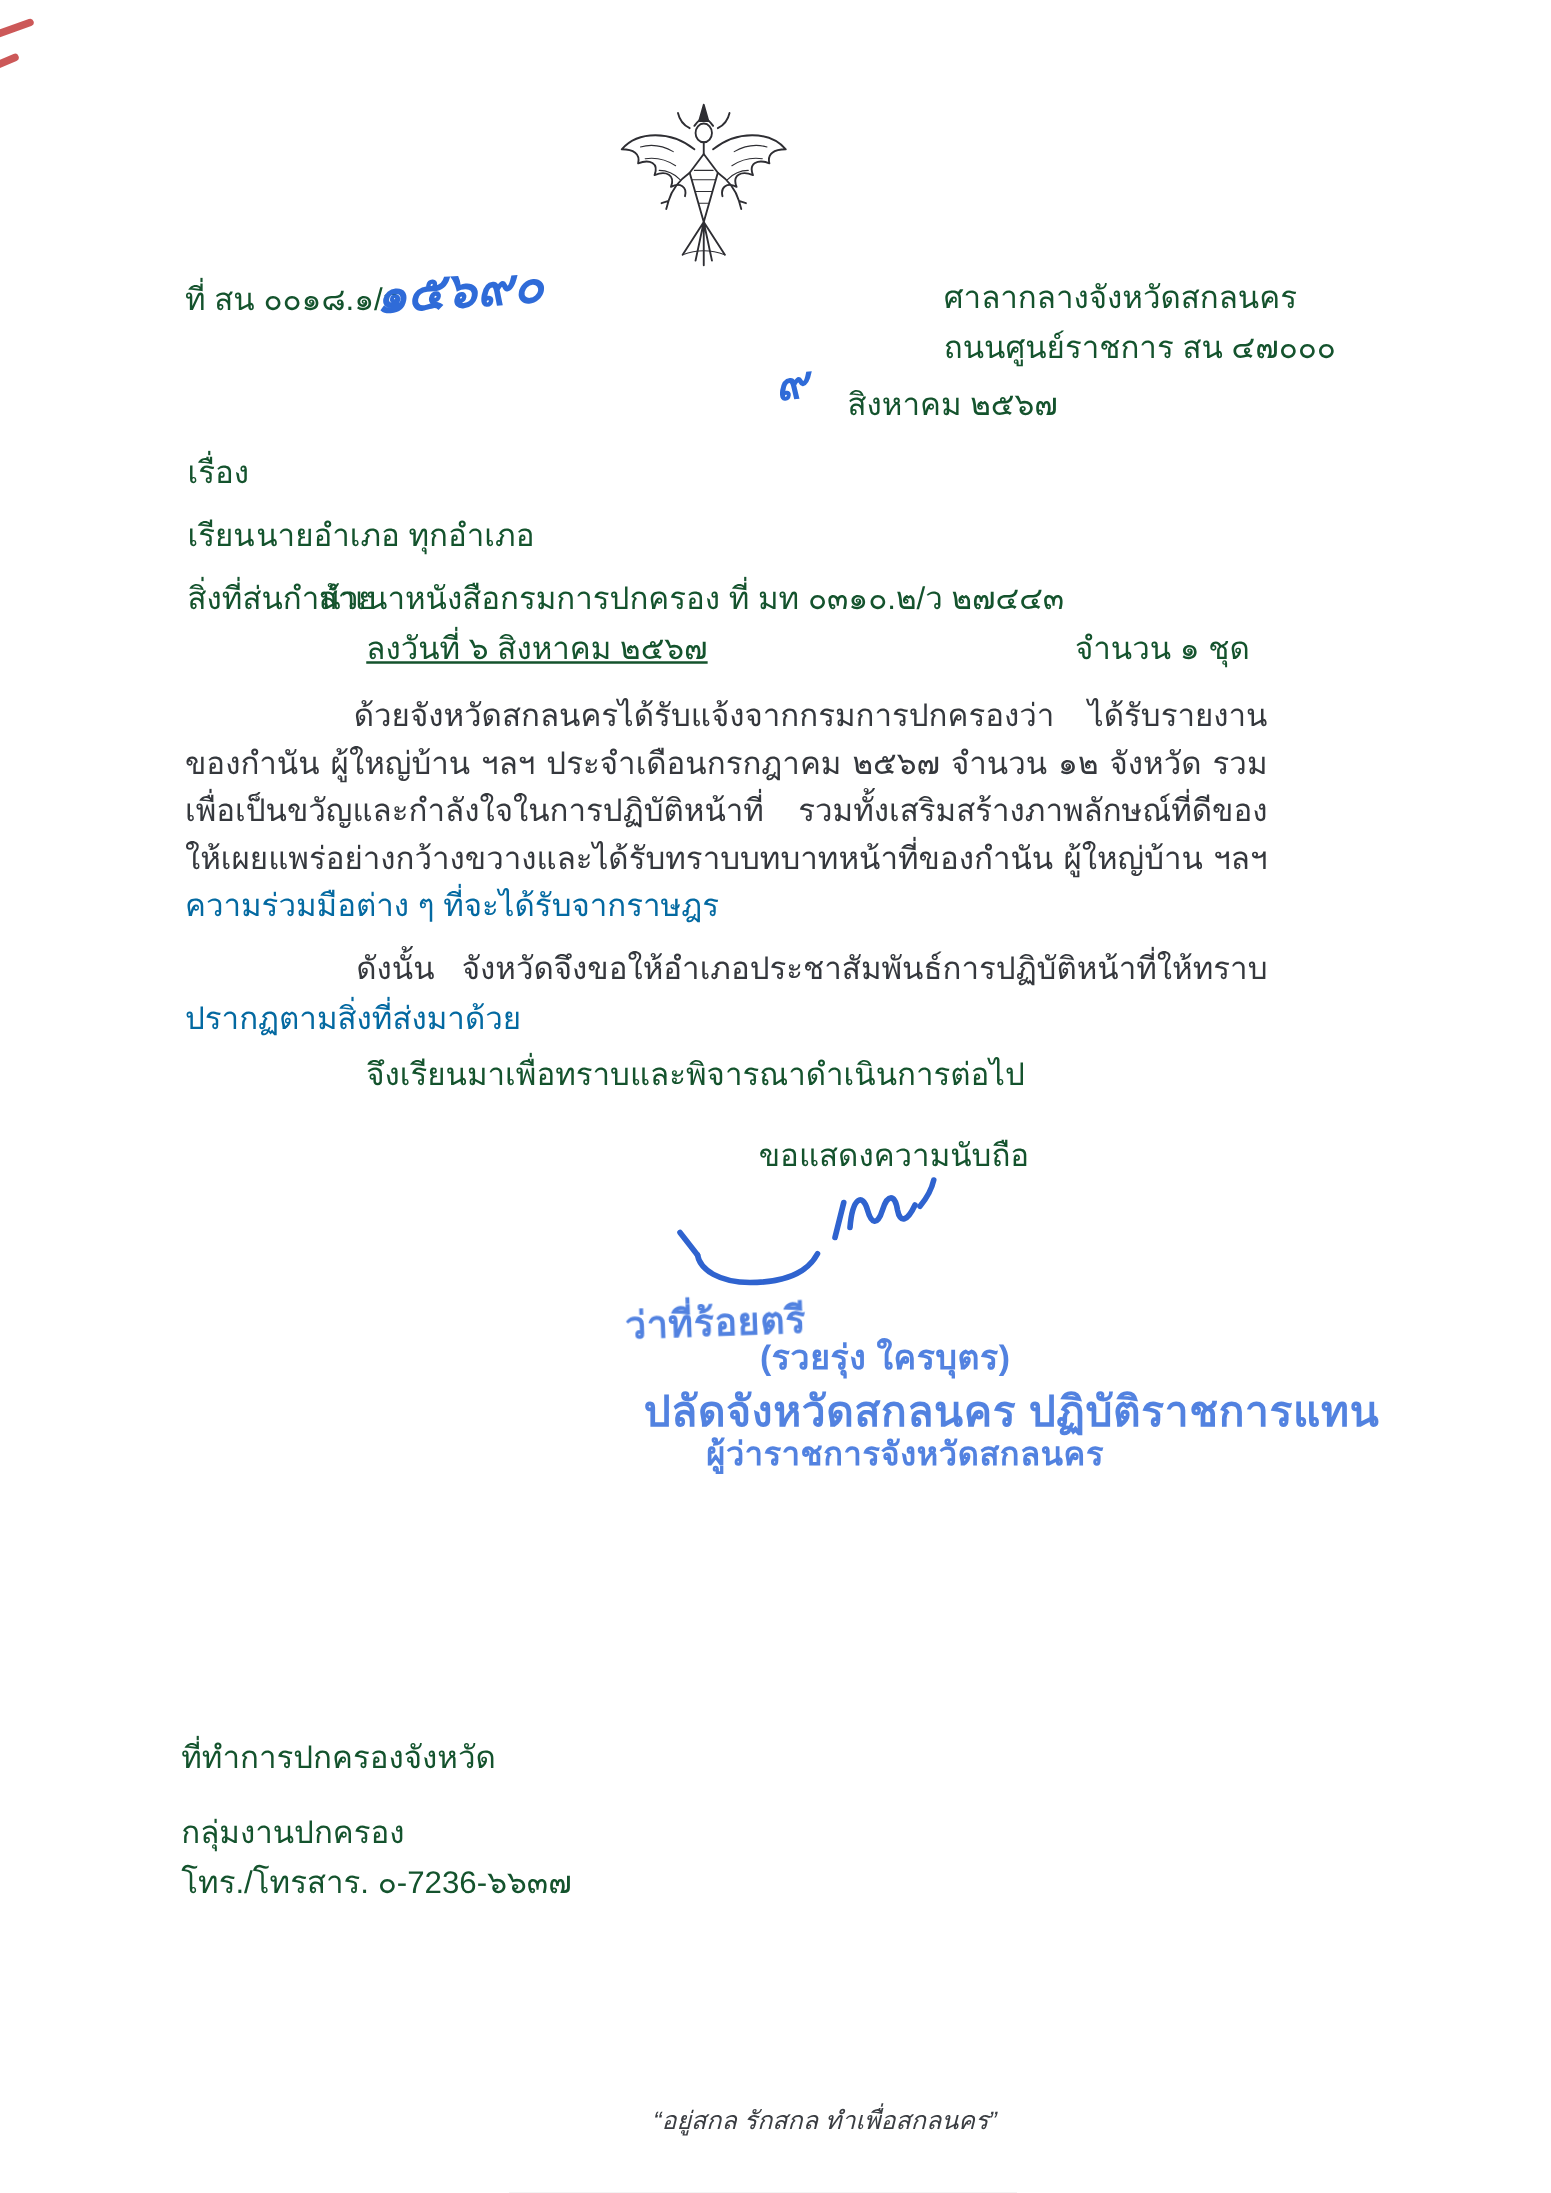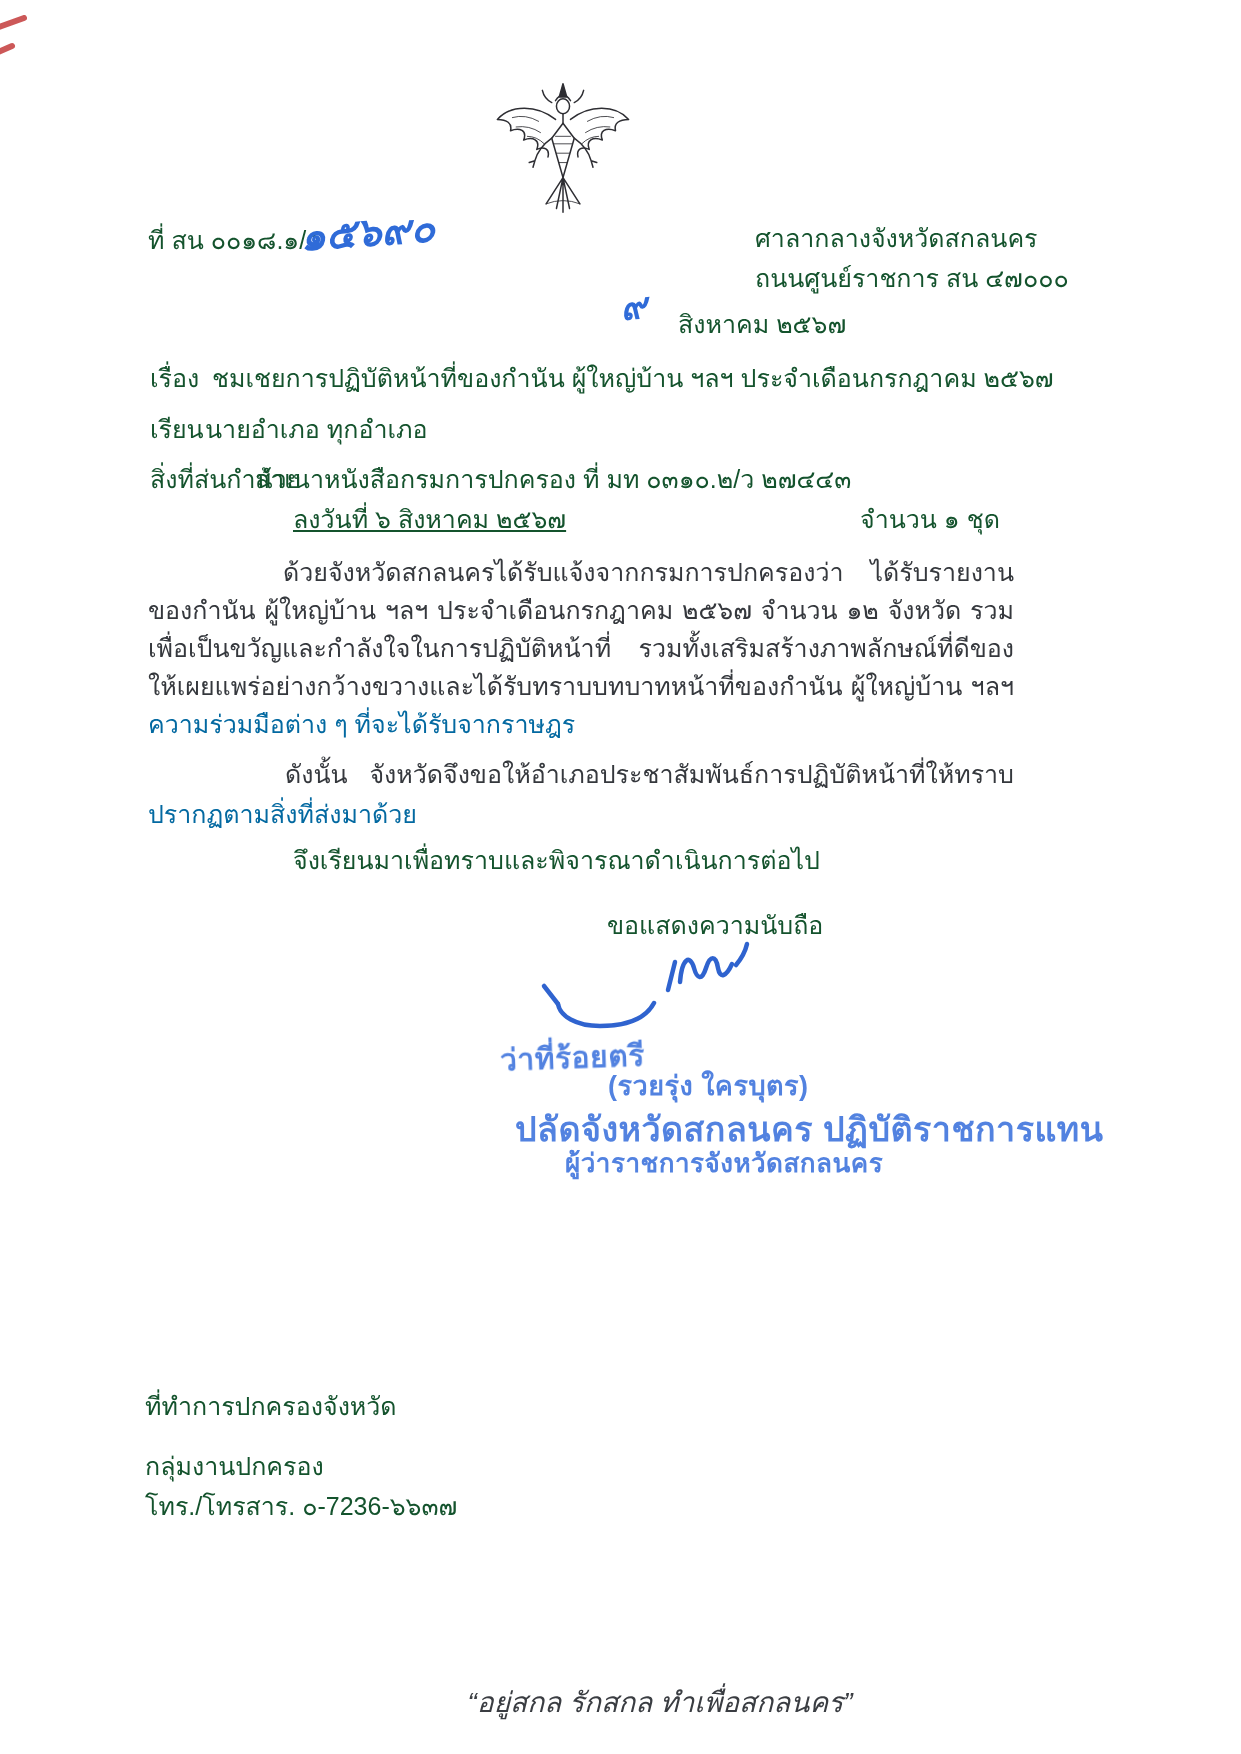--- a/index.html
+++ b/index.html
@@ -36,21 +36,21 @@
     font-weight:bold;
   }
   .stamp{
     color:#4478de;
     font-weight:bold;
     letter-spacing:.5px;
     opacity:.92;
   }
   .slogan{
     font-style:italic;
-    font-size:28px;
+    font-size:20px;
     color:#3a3d42;
     text-align:center;
   }
   svg{display:block;}
 </style>
 </head>
 <body>
 
 <div class="page">
 
@@ -89,21 +89,20 @@
   <div class="abs txt" style="left:148px;top:224px;">ที่ สน ๐๐๑๘.๑/ว</div>
   <div class="abs hand" style="left:300px;top:200px;font-size:40px;transform:rotate(-4deg);">๑๕๖๙๐</div>
 
   <div class="abs txt" style="left:755px;top:222px;">ศาลากลางจังหวัดสกลนคร</div>
   <div class="abs txt" style="left:755px;top:262px;">ถนนศูนย์ราชการ สน ๔๗๐๐๐</div>
 
   <div class="abs hand" style="left:620px;top:278px;font-size:36px;transform:rotate(-6deg);">๙</div>
   <div class="abs txt" style="left:678px;top:308px;">สิงหาคม  ๒๕๖๗</div>
 
   <div class="abs txt" style="left:150px;top:362px;">เรื่อง</div>
-  <div class="abs txt" style="left:212px;top:362px;">ชมเชยการปฏิบัติหน้าที่ของกำนัน ผู้ใหญ่บ้าน ฯลฯ ประจำเดือนกรกฎาคม  ๒๕๖๗</div>
 
   <div class="abs txt" style="left:150px;top:413px;">เรียน</div>
   <div class="abs txt" style="left:205px;top:413px;">นายอำเภอ ทุกอำเภอ</div>
 
   <div class="abs txt" style="left:150px;top:463px;">สิ่งที่ส่นกำน้วย</div>
   <div class="abs txt" style="left:255px;top:463px;">สำเนาหนังสือกรมการปกครอง ที่ มท ๐๓๑๐.๒/ว ๒๗๔๔๓</div>
   <div class="abs txt" style="left:293px;top:503px;text-decoration:underline;">ลงวันที่ ๖ สิงหาคม ๒๕๖๗</div>
   <div class="abs txt" style="left:860px;top:503px;text-align:center;">จำนวน  ๑  ชุด</div>
 
   <div class="block" style="left:148px;top:552px;width:866px;">

